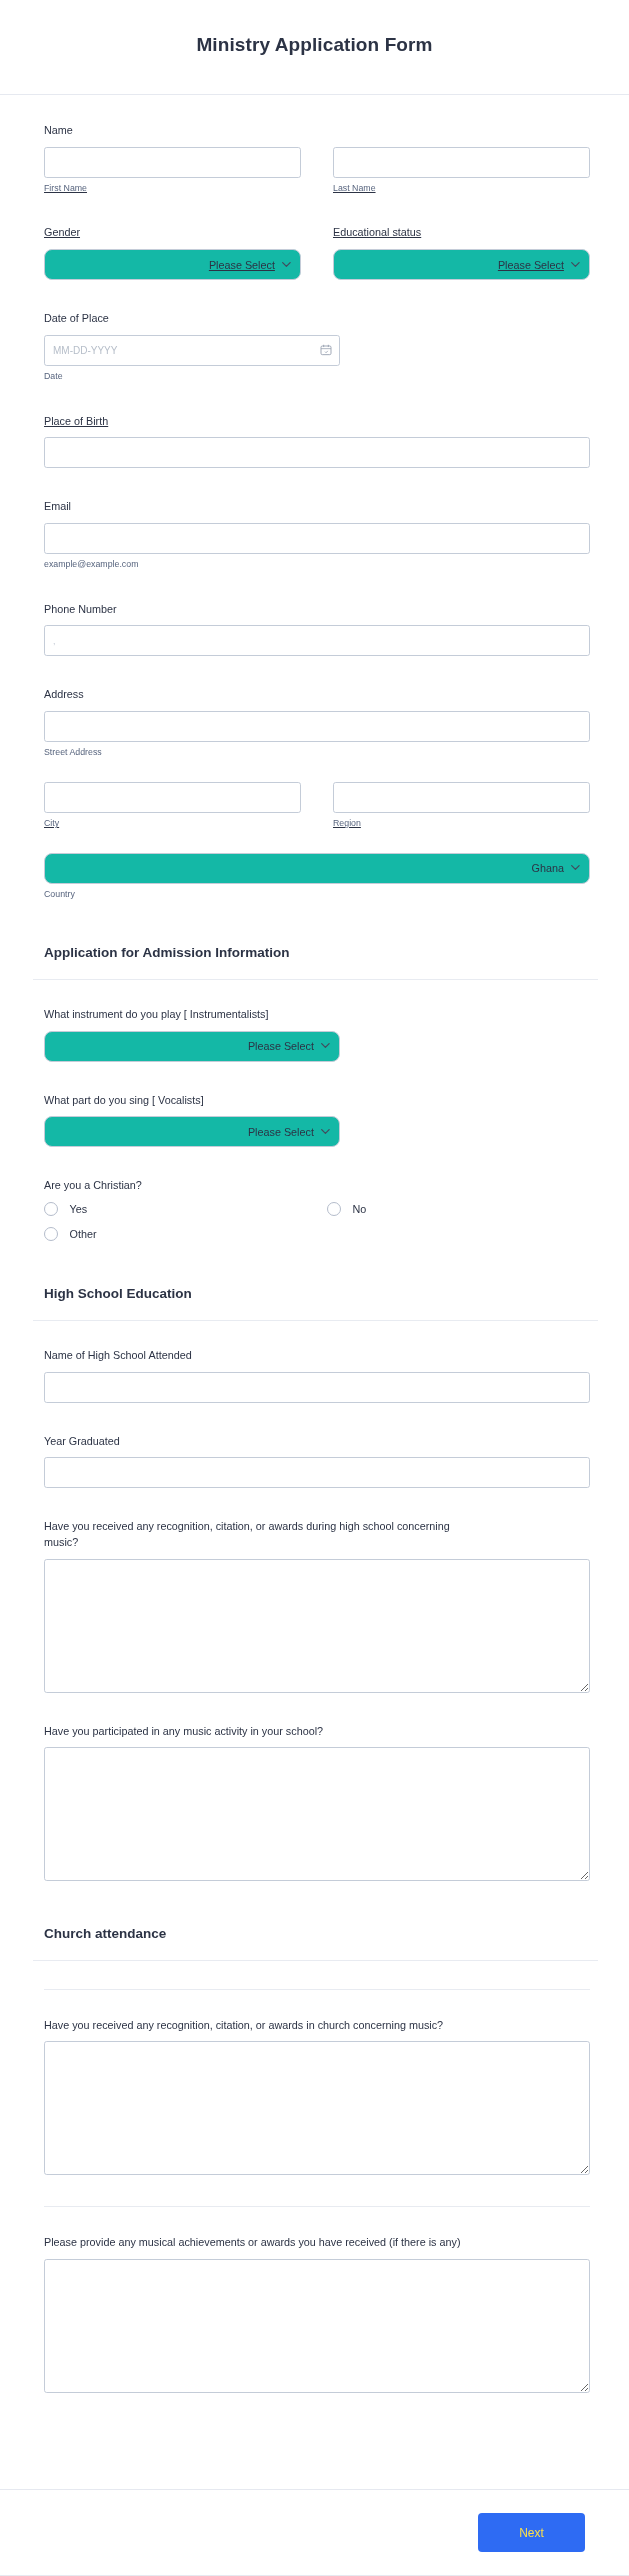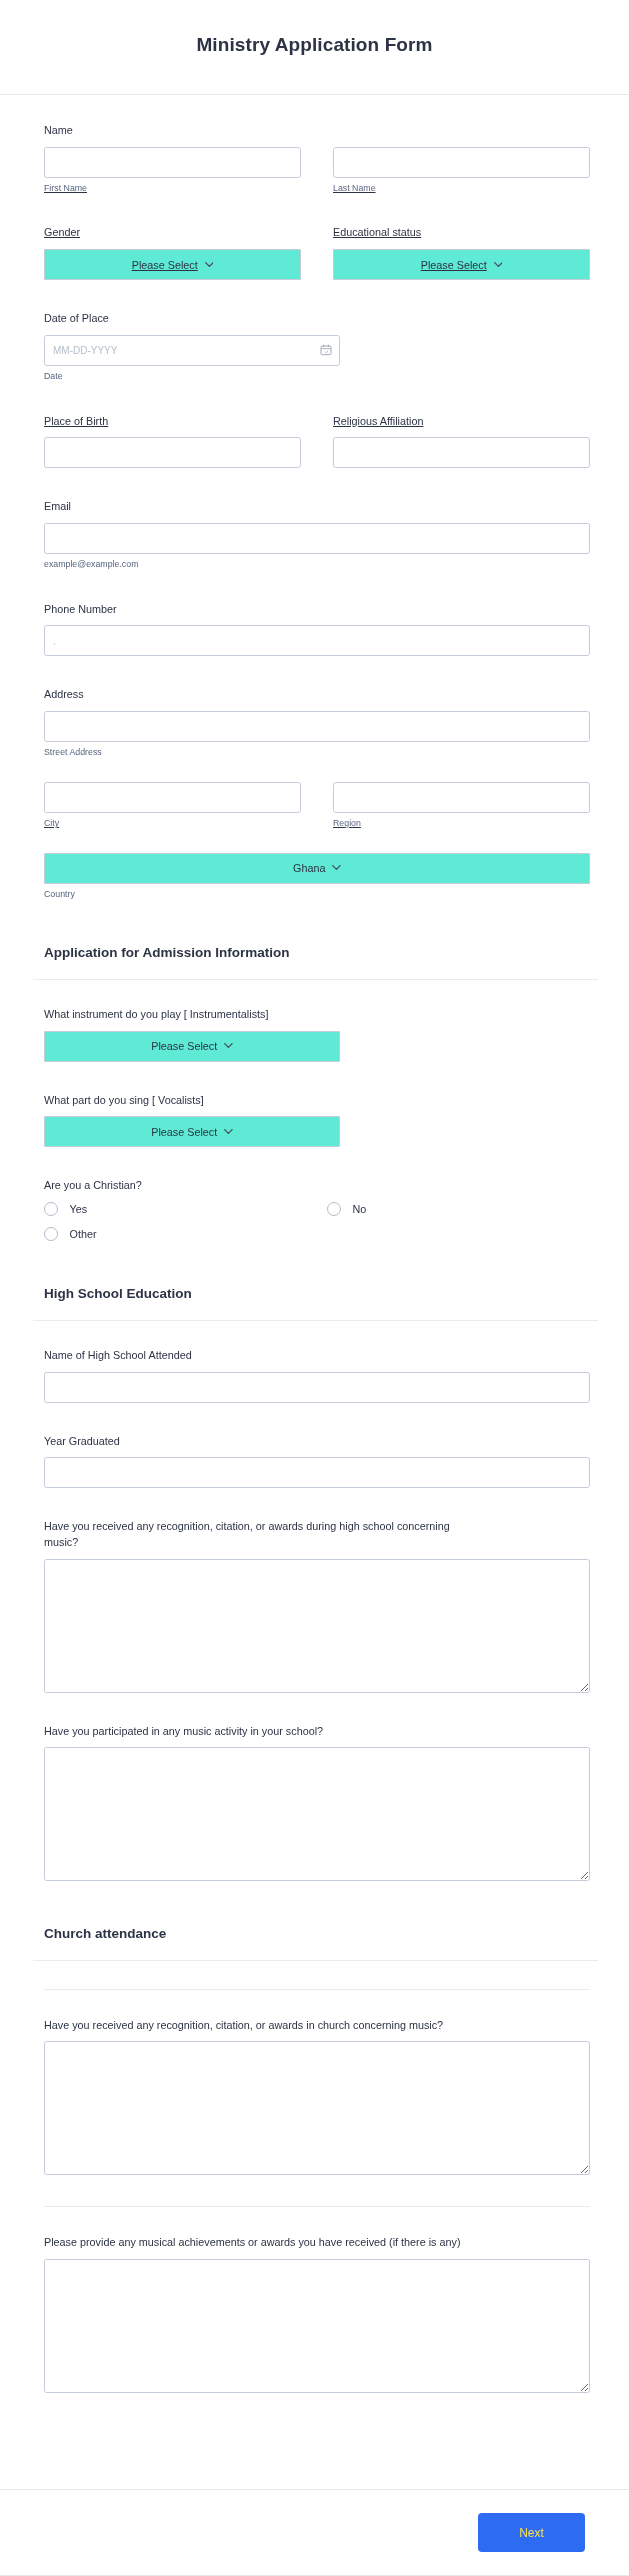--- a/index.html
+++ b/index.html
@@ -20,22 +20,22 @@
 
   input.text{display:block; width:100%; height:31px; box-sizing:border-box;
     border:0.7px solid #c4ccd8; border-radius:2.7px; background:#fff; padding:0 8px;
     font-family:"Liberation Sans",sans-serif; font-size:10px; color:#2c3345; outline:none;}
   input.text.phone-val{color:#c0c7d2; font-size:8.8px;}
   textarea.area{display:block; width:100%; height:134px; box-sizing:border-box;
     border:0.7px solid #c4ccd8; border-radius:2.7px; background:#fff; padding:6.8px 8px;
     font-family:"Liberation Sans",sans-serif; font-size:10px; color:#2c3345; resize:vertical; outline:none;}
   .sublabel{font-size:8.8px; color:#57647e; margin-top:5.4px; line-height:1.3;}
 
-  .select{height:31px; box-sizing:border-box; border:0.7px solid #c4ccd8; border-radius:1px;
-    background:#5eead4; display:flex; align-items:center; justify-content:center;
+  .select{height:31px; box-sizing:border-box; border:0.7px solid #c4ccd8; border-radius:8px;
+    background:#14b8a6; display:flex; align-items:center; justify-content:flex-end;
     padding:0 9.5px; font-size:10.8px; color:#2c3345; cursor:pointer;}
   .select .chev{display:flex; align-items:center; margin-left:6.8px;}
 
   .input-wrap{position:relative;}
   .input-wrap .cal{position:absolute; right:8px; top:50%; transform:translateY(-50%); display:flex;}
   input.date{color:#b6bec9;}
   input.date::placeholder{color:#b6bec9; opacity:1;}
 
   
   .section-head{margin-top:45px; margin-bottom:0; font-size:13.5px; font-weight:700; color:#2c3345;}
@@ -126,24 +126,20 @@
       </div>
       <div class="sublabel">Date</div>
     </div>
 
     <div class="field">
       <div class="row">
         <div class="col">
           <span class="qlabel">Place of Birth</span>
           <input class="text" type="text" style="">
         </div>
-        <div class="col">
-          <span class="qlabel">Religious Affiliation</span>
-          <input class="text" type="text" style="">
-        </div>
       </div>
     </div>
 
     <div class="field">
       <span class="qlabel">Email</span>
       <input class="text half" type="text" style="">
       <div class="sublabel">example@example.com</div>
     </div>
 
     <div class="field">

